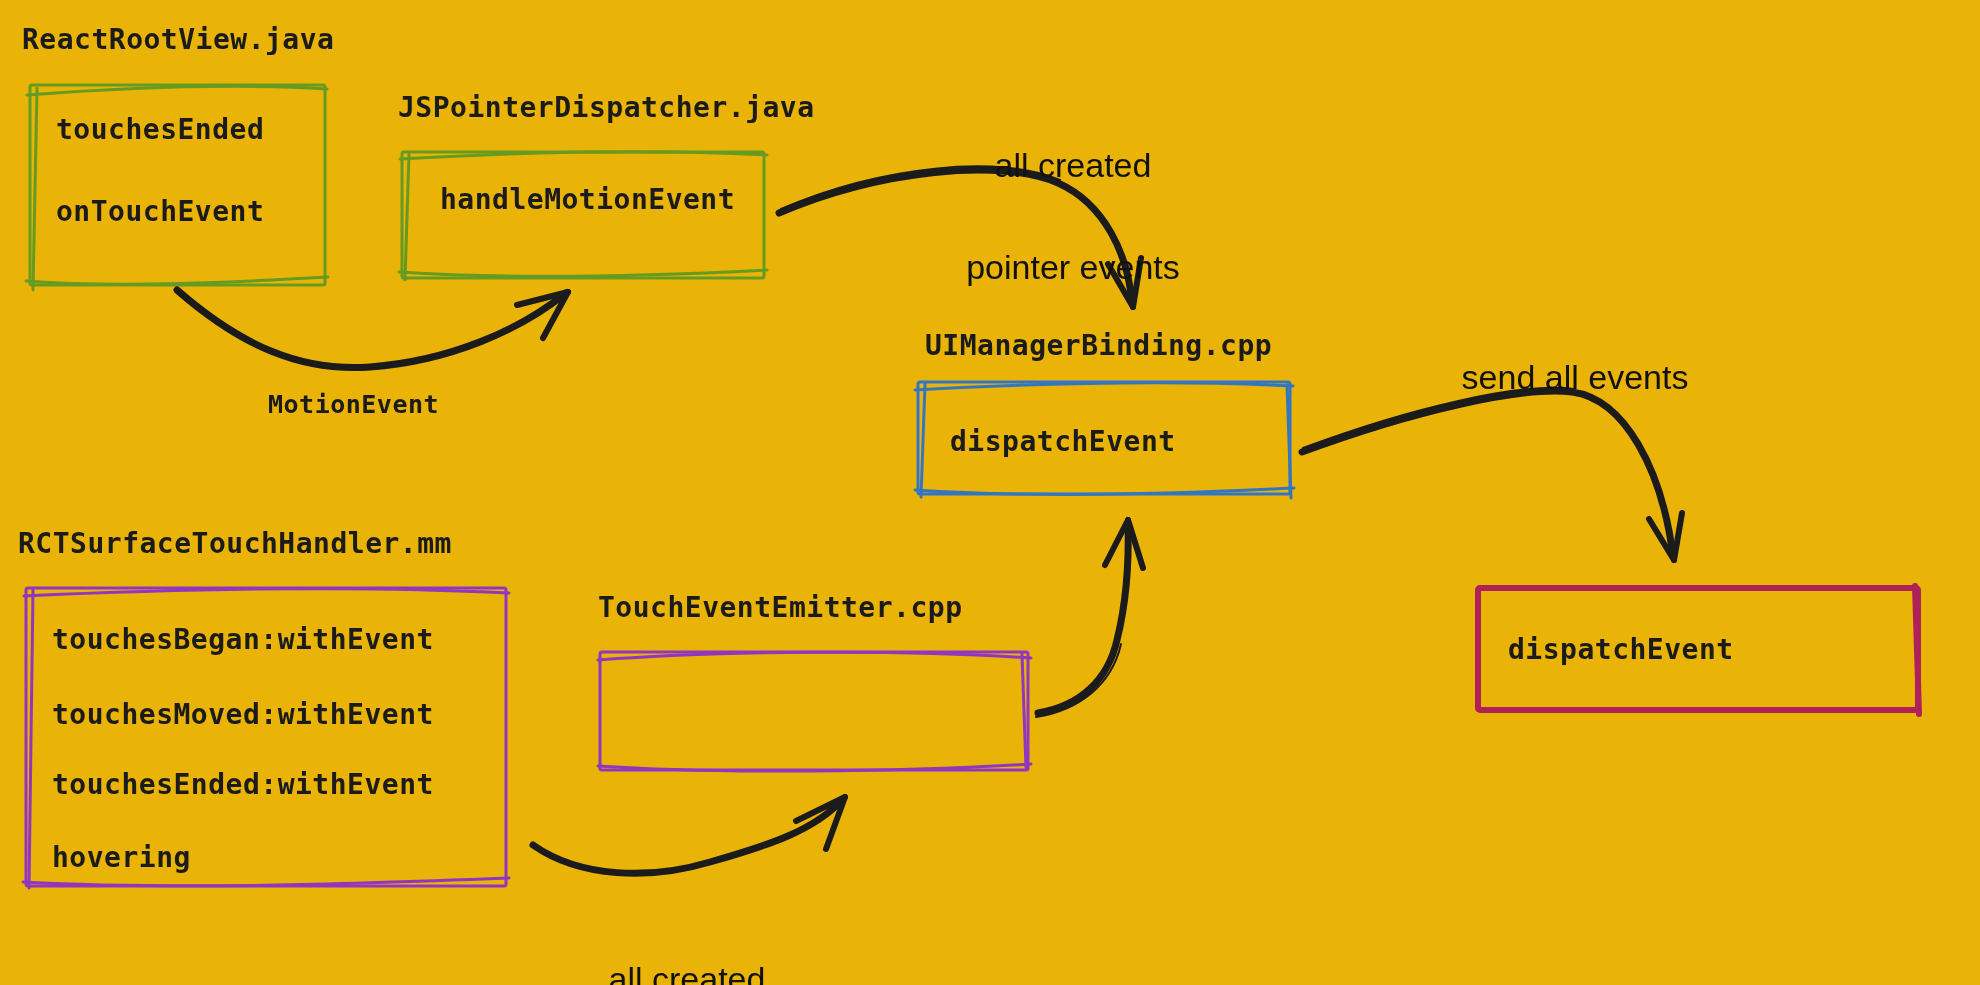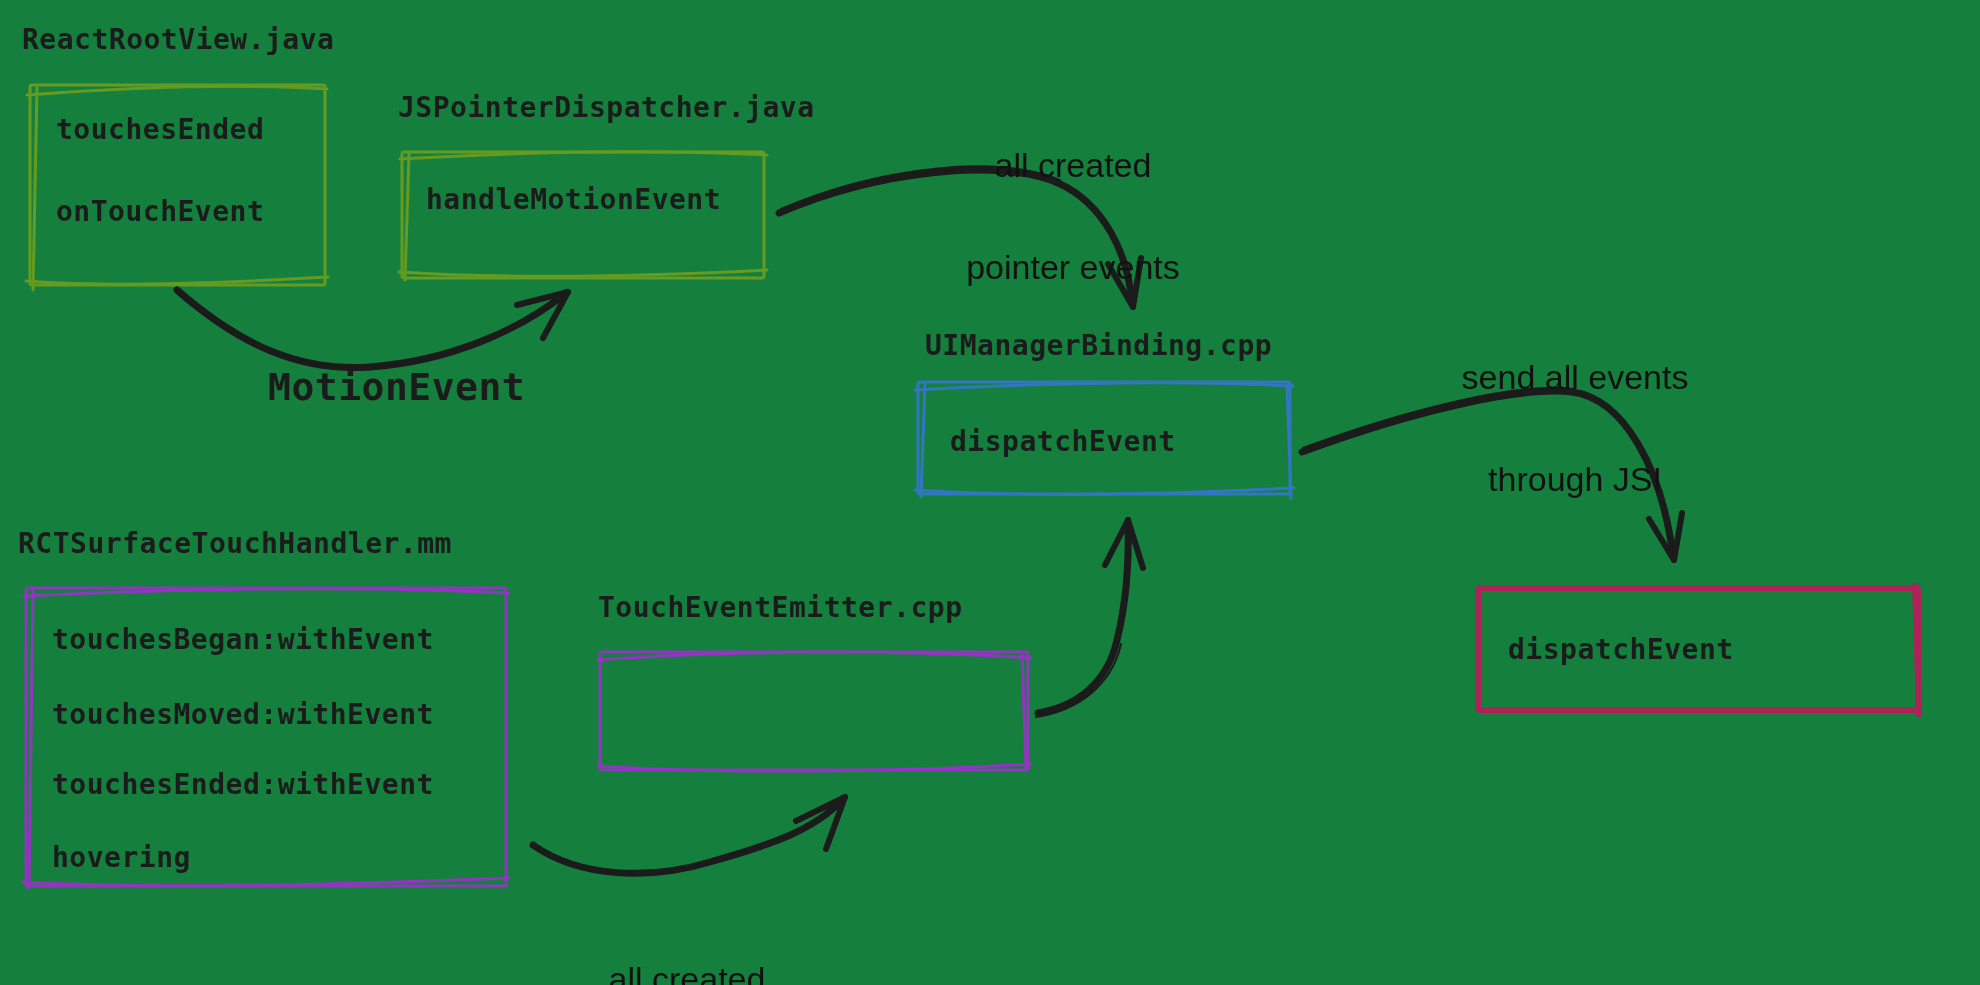--- a/index.html
+++ b/index.html
@@ -1,16 +1,16 @@
 <!DOCTYPE html>
 <html><head>
 <meta charset="utf-8">
 <style>
   html,body{margin:0;padding:0;background:#ffffff;}
-  #canvas{position:relative;width:1980px;height:985px;background:#15803d;overflow:hidden;
+  #canvas{position:relative;width:1980px;height:985px;background:#eab308;overflow:hidden;
           font-family:"Liberation Sans",sans-serif;}
   #sketch{position:absolute;left:0;top:0;}
   .code{position:absolute;font-family:"DejaVu Sans Mono",monospace;font-weight:600;
         font-size:28px;letter-spacing:0.5px;color:#1b1b1b;white-space:nowrap;line-height:1;}
   .hand{position:absolute;font-family:"Liberation Sans",sans-serif;font-size:34px;
         color:#111111;text-align:center;line-height:34px;white-space:pre;}
   .hand div{line-height:34px;}
 </style>
 </head>
 <body>
@@ -100,42 +100,41 @@
 
   <div class="code" style="left:22px;top:26px">ReactRootView.java</div>
   <div class="code" style="left:398px;top:94px">JSPointerDispatcher.java</div>
   <div class="code" style="left:925px;top:332px">UIManagerBinding.cpp</div>
   <div class="code" style="left:598px;top:594px">TouchEventEmitter.cpp</div>
   <div class="code" style="left:18px;top:530px">RCTSurfaceTouchHandler.mm</div>
 
   <div class="code" style="left:56px;top:116px">touchesEnded</div>
   <div class="code" style="left:56px;top:198px">onTouchEvent</div>
 
-  <div class="code" style="left:426px;top:186px">handleMotionEvent</div>
+  <div class="code" style="left:440px;top:186px">handleMotionEvent</div>
 
   <div class="code" style="left:950px;top:428px">dispatchEvent</div>
 
   <div class="code" style="left:1508px;top:636px">dispatchEvent</div>
 
   <div class="code" style="left:52px;top:626px">touchesBegan:withEvent</div>
   <div class="code" style="left:52px;top:701px">touchesMoved:withEvent</div>
   <div class="code" style="left:52px;top:771px">touchesEnded:withEvent</div>
   <div class="code" style="left:52px;top:844px">hovering</div>
 
 
-  <div class="code" style="left:268px;top:368px;font-size:38px">MotionEvent</div>
+  <div class="code" style="left:268px;top:392px;font-size:25px">MotionEvent</div>
 
   <div class="hand" style="left:923px;top:80px;width:300px">
     <div>all created</div>
     <div>pointer events</div>
   </div>
 
   <div class="hand" style="left:1425px;top:292px;width:300px">
     <div>send all events</div>
-    <div>through JSI</div>
   </div>
 
   <div class="hand" style="left:537px;top:894px;width:300px">
     <div>all created</div>
     
   </div>
 
 </div>
 
 </body></html>

